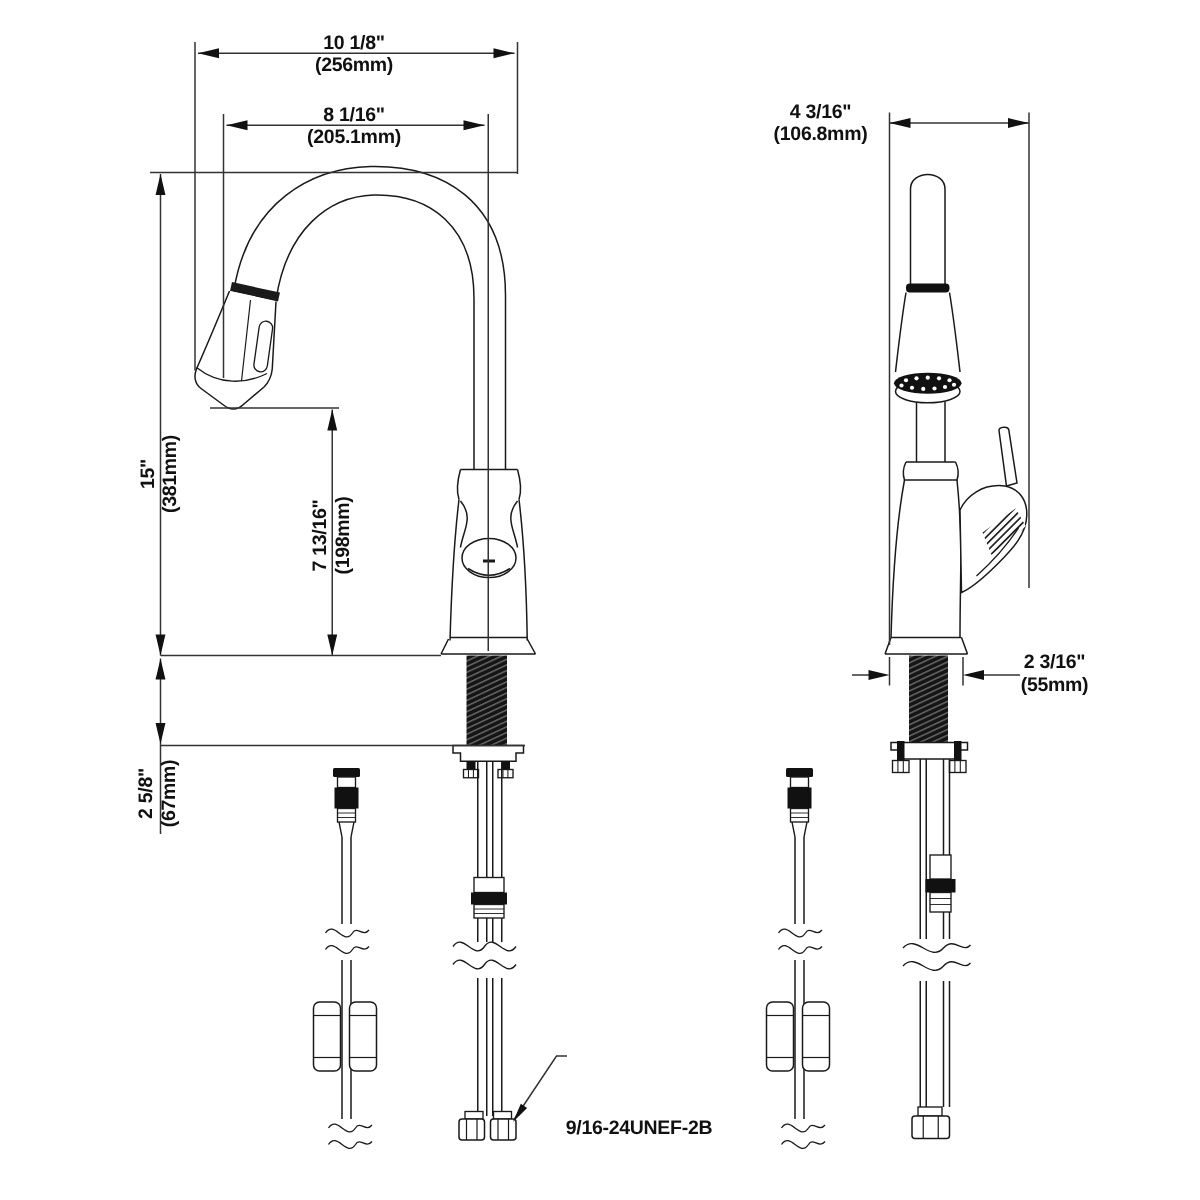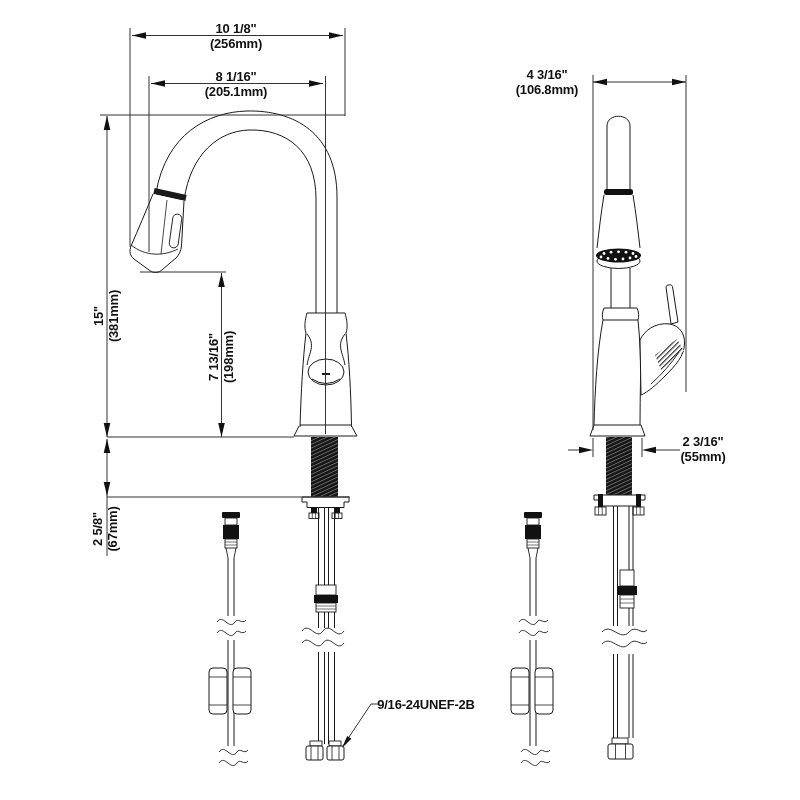--- a/index.html
+++ b/index.html
@@ -9,21 +9,21 @@
   }
   svg.art { position:absolute; left:0; top:0; }
   .dimlabel {
     position:absolute;
     font:700 13px/14.5px "Liberation Sans", sans-serif;
     color:#111; text-align:center; white-space:nowrap;
     transform:translate(-50%,-50%);
     letter-spacing:-0.2px;
   }
   .dimlabel.rot { transform:translate(-50%,-50%) rotate(-90deg); }
-  .dimlabel.single { text-align:left; }
+  .dimlabel.single { text-align:left;margin-top:47px; }
 </style>
 </head>
 <body>
 
 <div class="canvas">
 
   <svg class="art" width="800" height="800" viewBox="0 0 800 800">
     <defs>
       <pattern id="thread" patternUnits="userSpaceOnUse" width="6" height="3.4" patternTransform="rotate(-25)">
         <rect width="6" height="3.4" fill="#151515"></rect>

